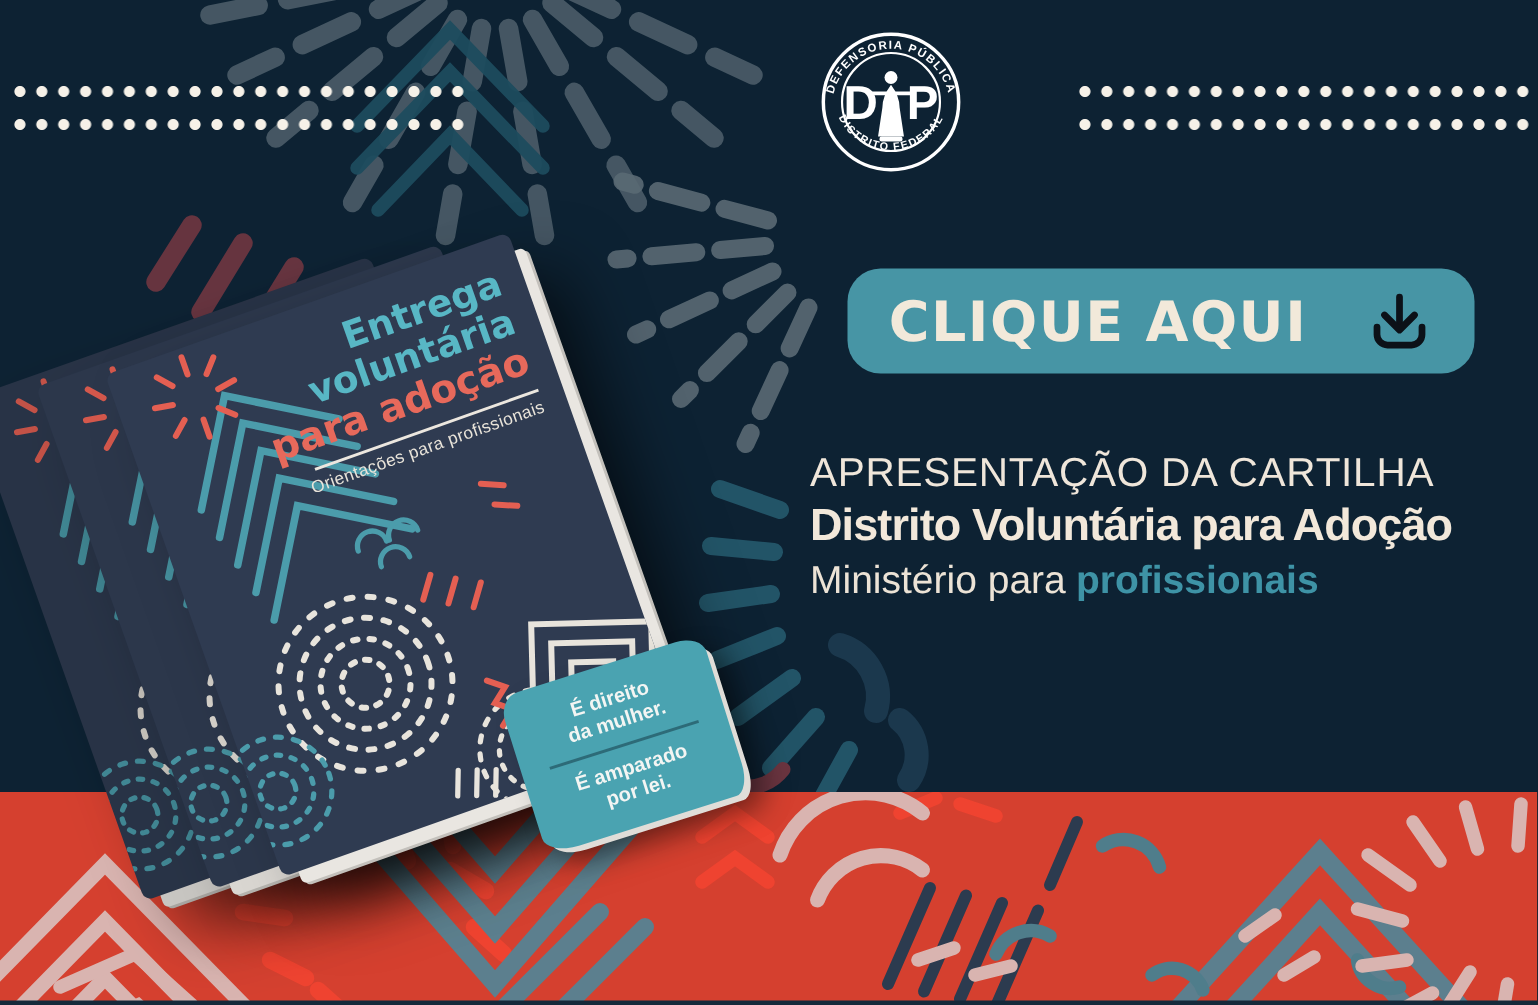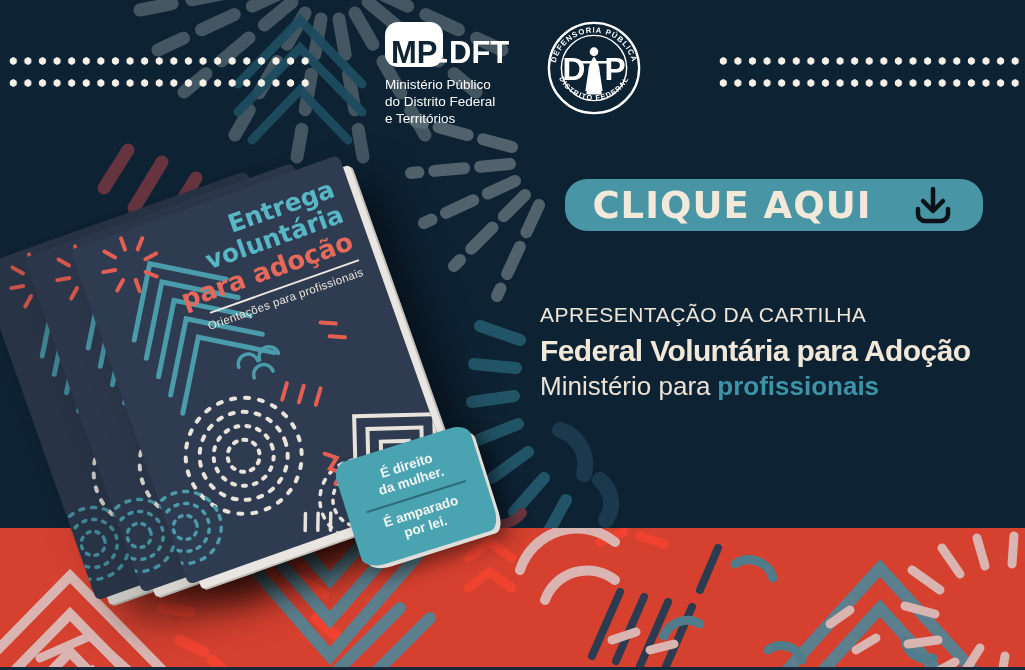--- a/index.html
+++ b/index.html
@@ -19,29 +19,29 @@
         background-size:14.6px 22px;}
   .dots-left{left:6px;width:306px;}
   .dots-right{left:716px;width:308px;}
 
   
   .mpdft{position:absolute;left:385px;top:22px;z-index:4;}
   .mpdft .org{margin-top:8px;color:#ffffff;font-size:13.5px;line-height:17px;}
   .dp-logo{position:absolute;left:546px;top:20px;z-index:4;}
 
   
-  .cta{position:absolute;left:565px;top:179px;width:418px;height:52px;z-index:4;
+  .cta{position:absolute;left:565px;top:179px;width:418px;height:70px;z-index:4;
        background:#4795a5;border-radius:22px;display:flex;align-items:center;justify-content:center;
        gap:38px;cursor:pointer;border:none;}
   .cta-label{font-family:"DejaVu Sans","Liberation Sans",sans-serif;font-weight:800;
              font-size:37px;letter-spacing:1px;color:#f2e9da;}
 
   
   .announce{position:absolute;left:540px;top:303px;width:480px;z-index:4;}
-  .kicker{color:#efe6da;font-size:21px;line-height:24px;letter-spacing:.5px;}
+  .kicker{color:#efe6da;font-size:27px;line-height:24px;letter-spacing:.5px;}
   .headline{margin-top:7px;font-family:"Liberation Sans",sans-serif;font-weight:700;
             font-size:30px;line-height:34px;letter-spacing:-.6px;color:#f2e8da;white-space:nowrap;}
   .subline{margin-top:3px;font-size:26px;line-height:30px;color:#ece3d6;white-space:nowrap;}
   .subline .hl{color:#3e93a6;font-weight:700;margin-left:.26em;text-align:center;}
 
   
   .books{position:absolute;left:0;top:0;z-index:3;width:1025px;height:670px;pointer-events:none;}
   .book{position:absolute;width:285px;height:355px;background:#2f3b51;border-radius:6px;
         transform:rotate(-19.5deg);transform-origin:top left;
         box-shadow:9px 11px 0 -2px #e9e6e1, 11px 13px 0 -2px #c3c0bb, 24px 32px 42px rgba(0,0,0,.55);}
@@ -316,33 +316,20 @@
         <div class="badge-divider"></div>
         <div>É amparado</div>
         <div>por lei.</div>
       </div>
     </div>
   </div>
 
   <div class="dots dots-left"></div>
   <div class="dots dots-right"></div>
 
-  <div class="mpdft">
-    <svg width="125" height="46" viewBox="0 0 125 46">
-      <rect x="0" y="0" width="58" height="45" rx="13" fill="#ffffff"></rect>
-      <text x="6" y="41" font-family="Liberation Sans, sans-serif" font-size="31" font-weight="bold" fill="#0f2435">MP</text>
-      <rect x="50" y="37" width="12" height="3.5" fill="#ffffff"></rect>
-      <text x="64" y="41" font-family="Liberation Sans, sans-serif" font-size="31" font-weight="bold" fill="#ffffff">DFT</text>
-    </svg>
-    <div class="org">
-      <div>Ministério Público</div>
-      <div>do Distrito Federal</div>
-      <div>e Territórios</div>
-    </div>
-  </div>
 
   <div class="dp-logo">
     <svg width="96" height="96" viewBox="0 0 100 100">
       <circle cx="50" cy="50" r="47" fill="none" stroke="#ffffff" stroke-width="2.4"></circle>
       <circle cx="50" cy="50" r="34" fill="none" stroke="#ffffff" stroke-width="1.5"></circle>
       <defs>
         <path id="arcT" d="M 9 54 A 41 41 0 0 1 91 54"></path>
         <path id="arcB" d="M 12 57 A 40.5 40.5 0 0 0 88 57"></path>
       </defs>
       <text font-family="Liberation Sans, sans-serif" font-size="8" font-weight="bold" letter-spacing="1.1" fill="#ffffff">
@@ -366,18 +353,18 @@
     <span class="cta-label">CLIQUE AQUI</span>
     <svg width="46" height="46" viewBox="0 0 46 46" fill="none" stroke="#0c1118" stroke-width="4.5" stroke-linecap="round" stroke-linejoin="round">
       <path d="M23 7 V28"></path>
       <path d="M13 19 L23 29 L33 19"></path>
       <path d="M8 27 v5 a7 7 0 0 0 7 7 h16 a7 7 0 0 0 7 -7 v-5"></path>
     </svg>
   </button>
 
   <div class="announce">
     <div class="kicker">APRESENTAÇÃO DA CARTILHA</div>
-    <div class="headline">Federal Voluntária para Adoção</div>
+    <div class="headline">Distrito Voluntária para Adoção</div>
     <div class="subline"><span>Ministério para</span><span class="hl">profissionais</span></div>
   </div>
 
   <div class="bottom-edge"></div>
 </div>
 
 </body></html>

